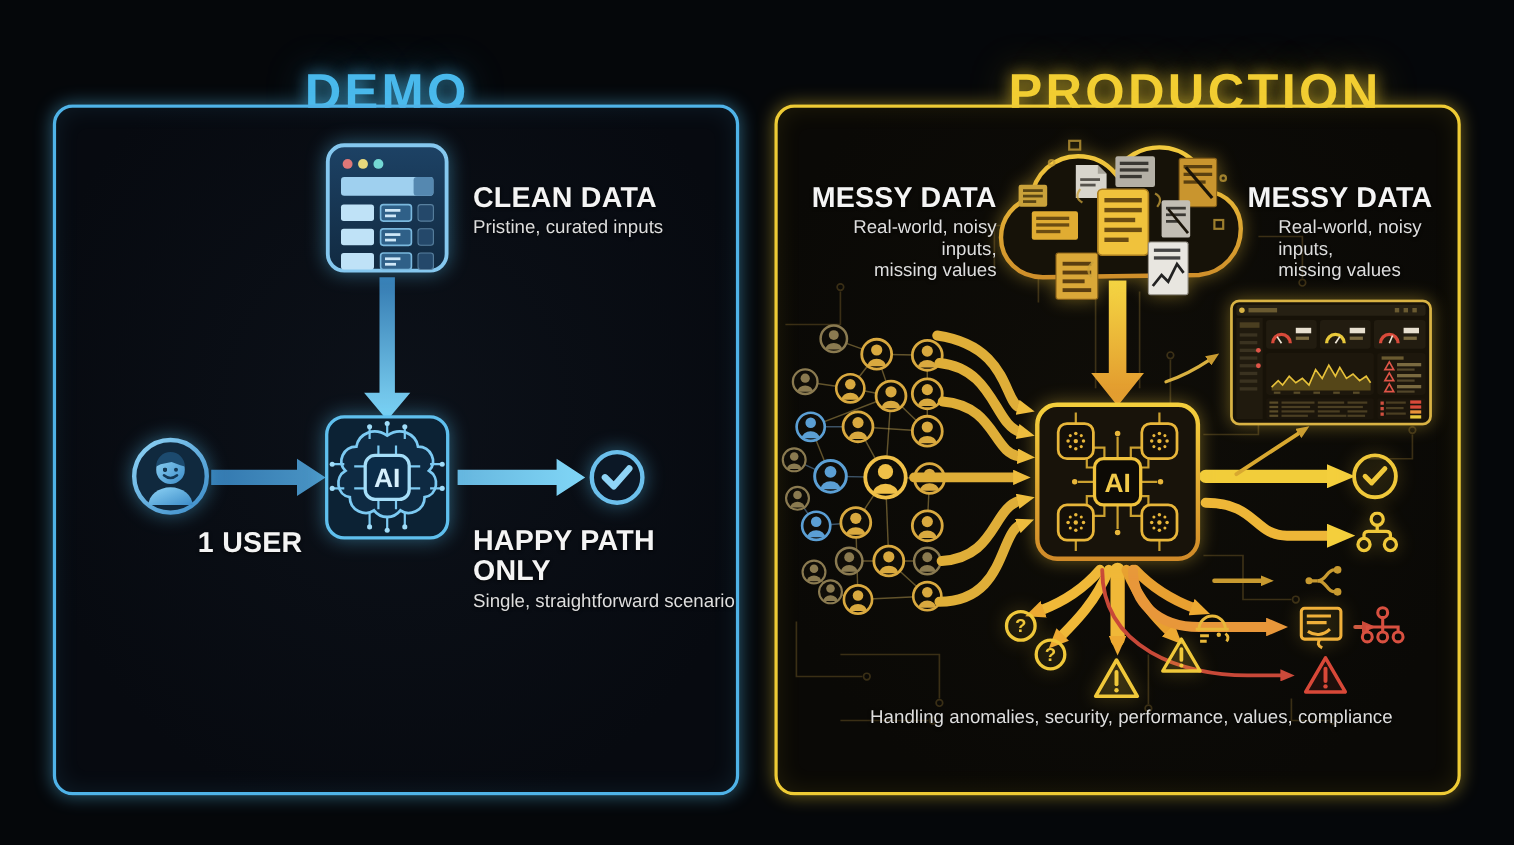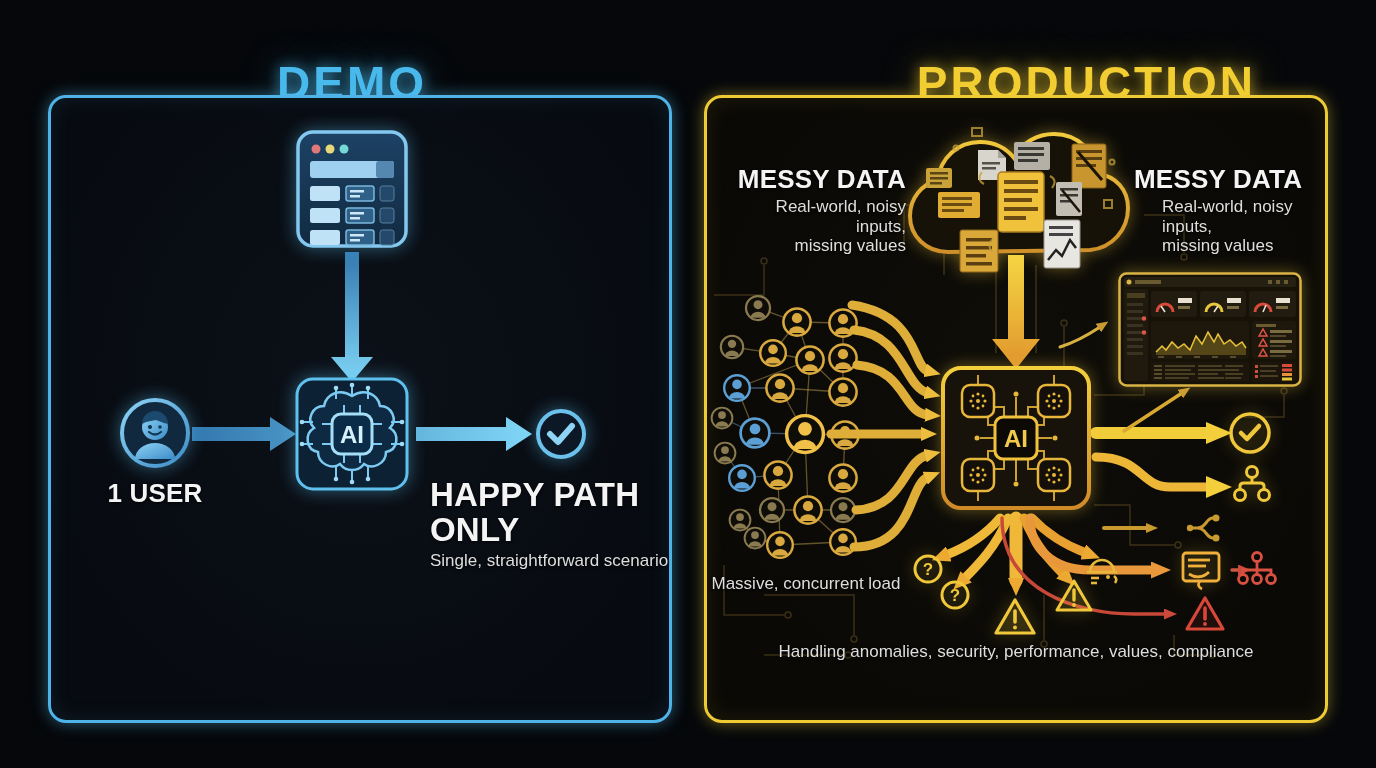--- a/index.html
+++ b/index.html
@@ -29,24 +29,24 @@
     box-shadow:0 0 16px rgba(86,196,245,.45), inset 0 0 22px rgba(86,196,245,.10);
   }
   .prod-frame{
     left:704px;border-color:#eecb35;
     background:radial-gradient(ellipse at 50% 45%, #0f0d08 0%, #0a0906 78%);
     box-shadow:0 0 16px rgba(238,203,53,.45), inset 0 0 22px rgba(238,203,53,.10);
   }
   .abs{position:absolute;}
   .h-block{position:absolute;color:#f4f4f4;text-shadow:0 1px 3px rgba(0,0,0,.85);}
   .h-main{font-size:26px;font-weight:700;letter-spacing:.2px;line-height:1.05;}
-  .h-main.big{font-size:33px;}
+  .h-main.big{font-size:26px;}
   .h-sub{font-size:17px;font-weight:400;color:#dedede;margin-top:4px;line-height:1.15;}
   .h-sub span{display:block;margin-left:28px;}
-  .ta-r{text-align:right;} .ta-c{text-align:center;}
+  .ta-r{text-align:right;} .ta-c{text-align:right;}
   .glow-cyan{filter:drop-shadow(0 0 9px rgba(86,196,245,.45));}
   .glow-gold{filter:drop-shadow(0 0 8px rgba(240,200,60,.40));}
 </style>
 </head>
 <body>
 
 <div class="stage">
 
   <h1 class="panel-title demo-title">DEMO</h1>
   <h1 class="panel-title prod-title">PRODUCTION</h1>
@@ -161,20 +161,24 @@
     <circle cx="31" cy="30" r="1.8" fill="#133a58"></circle>
       <circle cx="41" cy="30" r="1.8" fill="#133a58"></circle>
     <path d="M30,35 q6,5 12,0" stroke="#133a58" stroke-width="2.2" fill="none" stroke-linecap="round"></path>
   </svg>
 
   <svg class="abs glow-cyan" style="left:534px;top:407px;" width="54" height="54" viewBox="0 0 54 54">
     <circle cx="27" cy="27" r="23" fill="#0c1826" stroke="#6cc0ec" stroke-width="4"></circle>
     <path d="M16,27 l8,8 14,-16" stroke="#8fd4f6" stroke-width="6" fill="none" stroke-linecap="round" stroke-linejoin="round"></path>
   </svg>
 
+  <div class="h-block" style="left:430px;top:166px;width:230px;">
+    <div class="h-main">CLEAN DATA</div>
+    <div class="h-sub">Pristine, curated inputs</div>
+  </div>
   <div class="h-block ta-c" style="left:35px;top:480px;width:240px;">
     <div class="h-main">1 USER</div>
   </div>
   <div class="h-block" style="left:430px;top:478px;width:240px;">
     <div class="h-main big">HAPPY PATH ONLY</div>
     <div class="h-sub">Single, straightforward scenario</div>
   </div>
 
   <div class="frame prod-frame"></div>
 
@@ -684,19 +688,18 @@
     </div>
   </div>
   <div class="h-block" style="left:1134px;top:166px;width:200px;">
     <div class="h-main">MESSY DATA</div>
     <div class="h-sub">
       <span>Real-world, noisy inputs,</span>
       <span>missing values</span>
     </div>
   </div>
   <div class="h-block ta-c" style="left:686px;top:570px;width:240px;">
-    <div class="h-sub">Massive, concurrent load</div>
   </div>
   <div class="h-block ta-c" style="left:766px;top:638px;width:500px;">
     <div class="h-sub">Handling anomalies, security, performance, values, compliance</div>
   </div>
 
 </div>
 
 </body></html>

